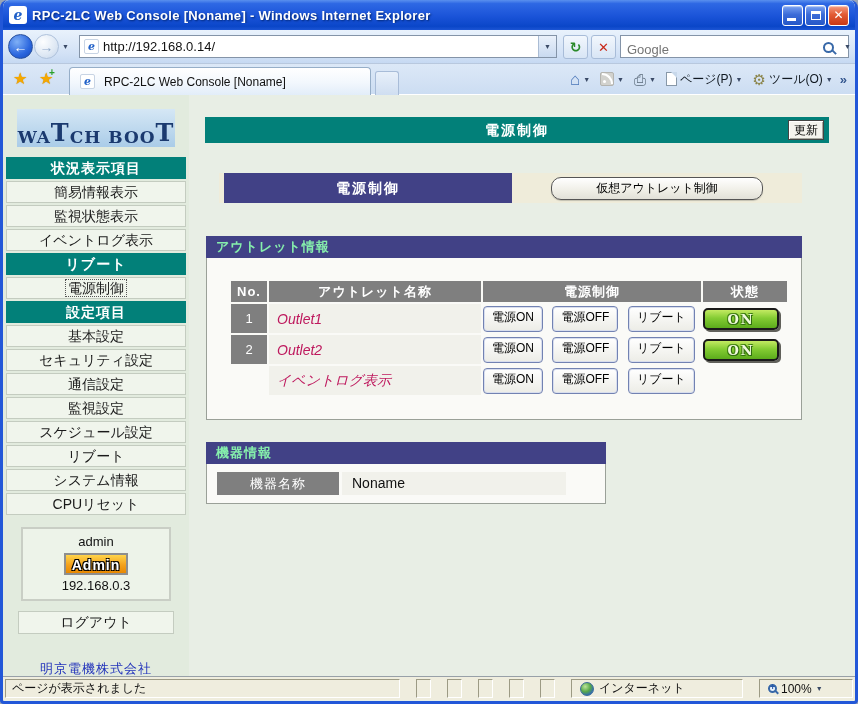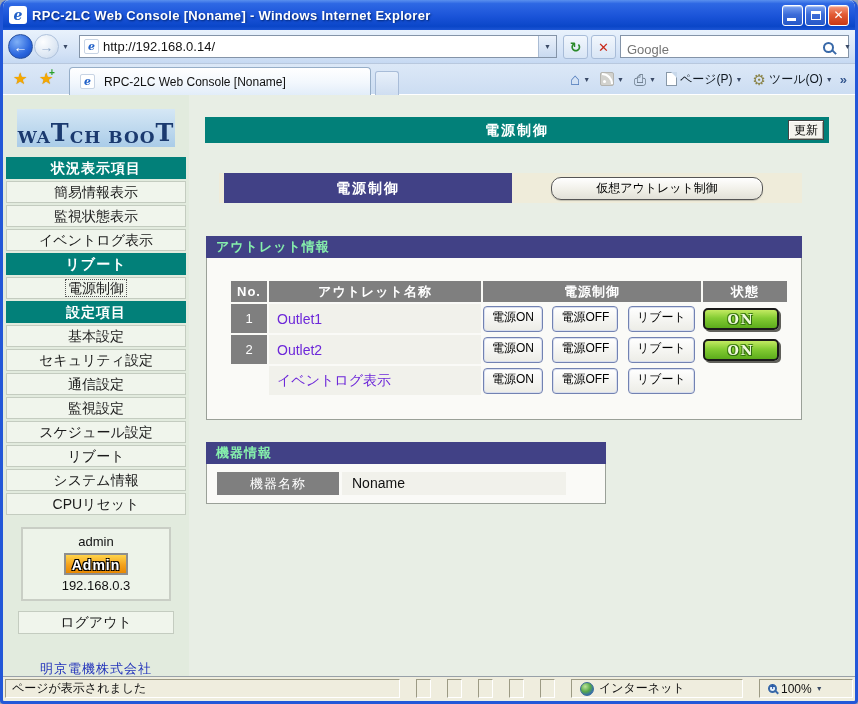--- a/index.html
+++ b/index.html
@@ -127,21 +127,21 @@
   .section{ margin-top:33px; width:596px; margin-left:1px; }
   .section-title{ background:#414186; color:#86efac; font-weight:bold; font-size:13px; height:22px; line-height:22px;
     padding-left:10px; letter-spacing:1px; }
   .section-body{ background:#FAFAF7; border:1px solid #9AA098; border-top:none; padding:21px 0 22px 22px; }
   table.outlets{ border-collapse:separate; border-spacing:2px; }
   .outlets th{ background:#7F7F7F; color:#fff; font-weight:bold; font-size:13px; height:21px; letter-spacing:1px; }
   .th-no{ width:36px; } .th-name{ width:212px; } .th-ctl{ width:218px; } .th-st{ width:84px; }
   .outlets td{ height:29px; }
   .cell-no{ background:#7F7F7F; color:#fff; text-align:center; font-size:13px; }
   .cell-no.blank{ background:transparent; }
-  .cell-name{ background:#F1F1EB; font-size:14px; color:#6d28d9; padding-left:8px; }
+  .cell-name{ background:#F1F1EB; font-size:14px; color:#be185d; padding-left:8px;font-style:italic; }
   .cell-ctl{ white-space:nowrap; }
   .ctl-btn{ display:inline-block; height:26px; line-height:20px; padding:0 8px; margin-right:5px;
     background:linear-gradient(180deg,#FFFFFF,#ECECE6); border:1px solid #7282B2; border-radius:4px;
     box-shadow:0 0 0 1px #D8DEEE inset; font-size:12px; color:#000; text-align:center; }
   .on-badge{ display:inline-block; width:76px; height:22px; line-height:19px; border:2px solid #1A1A1A; border-radius:5px;
     background:linear-gradient(180deg,#C3EA62,#84CC33 45%,#5CAC1C); box-shadow:2px 2px 0 #60605A;
     text-align:center; font-family:"DejaVu Serif","Liberation Serif",serif; font-weight:bold; font-size:13px;
     color:#F2FADF; text-shadow:1px 1px 0 #2E6A10, -1px -1px 0 #4A8A18, 1px -1px 0 #3A7A10, -1px 1px 0 #3A7A10;
     letter-spacing:2px; }
   .device-section{ margin-top:22px; width:400px; margin-left:1px; }

